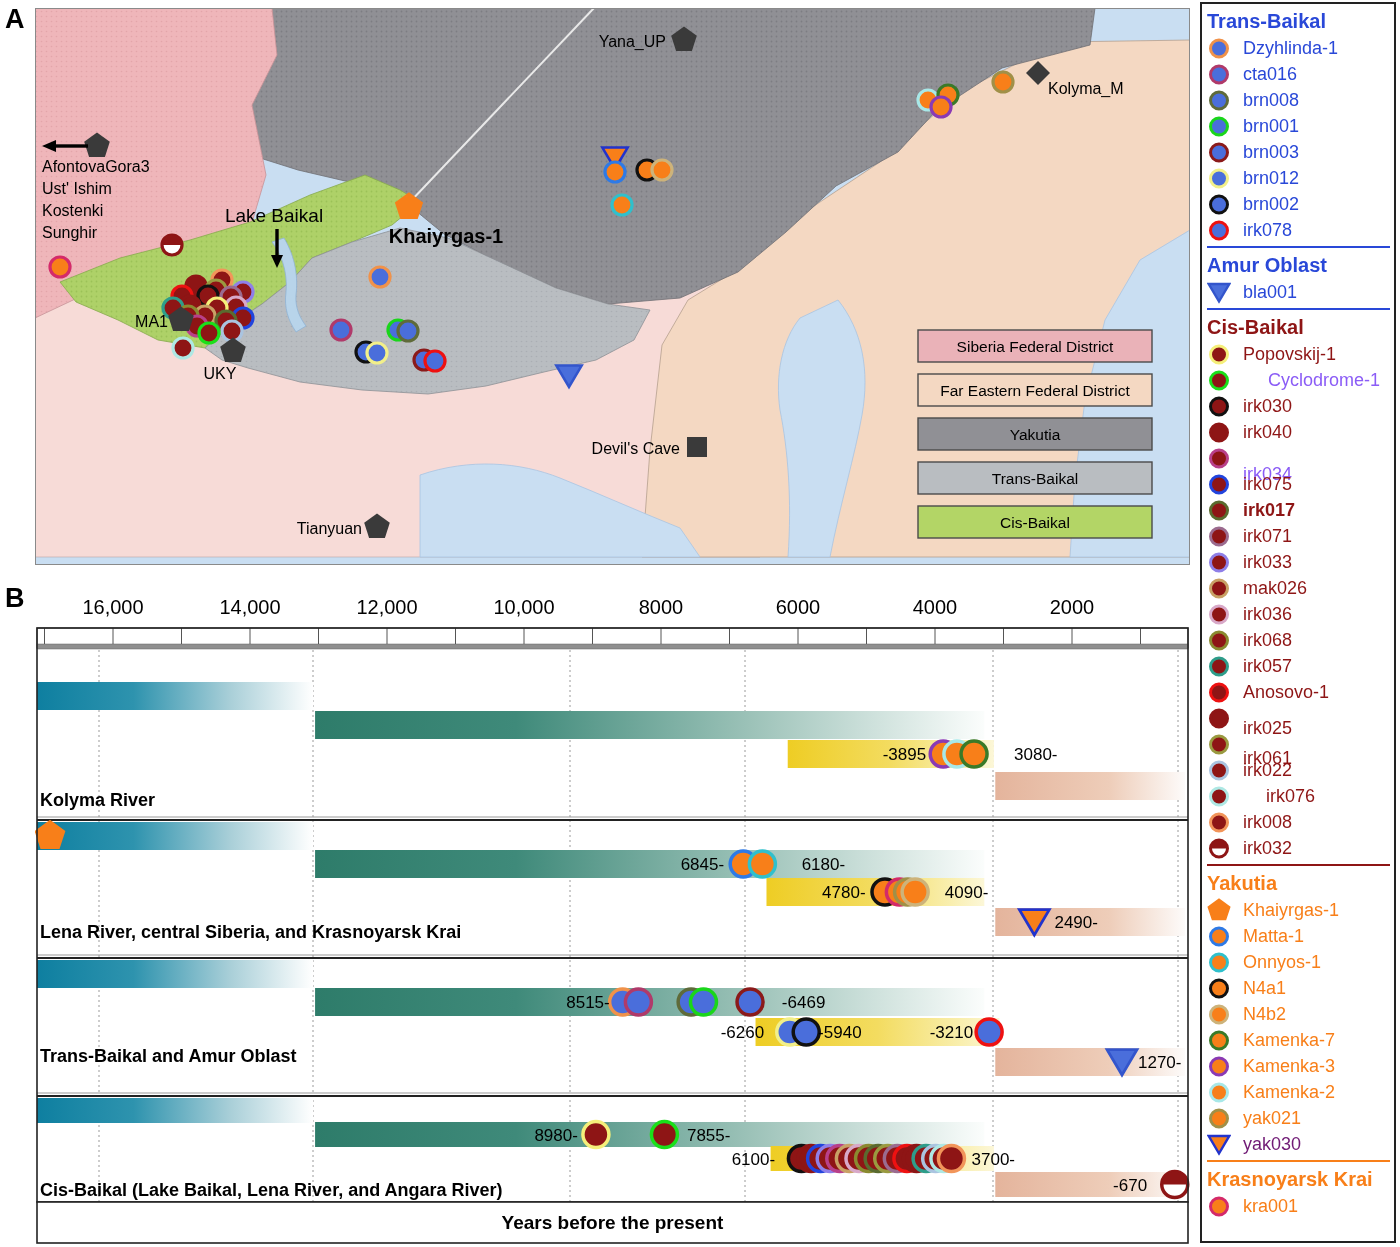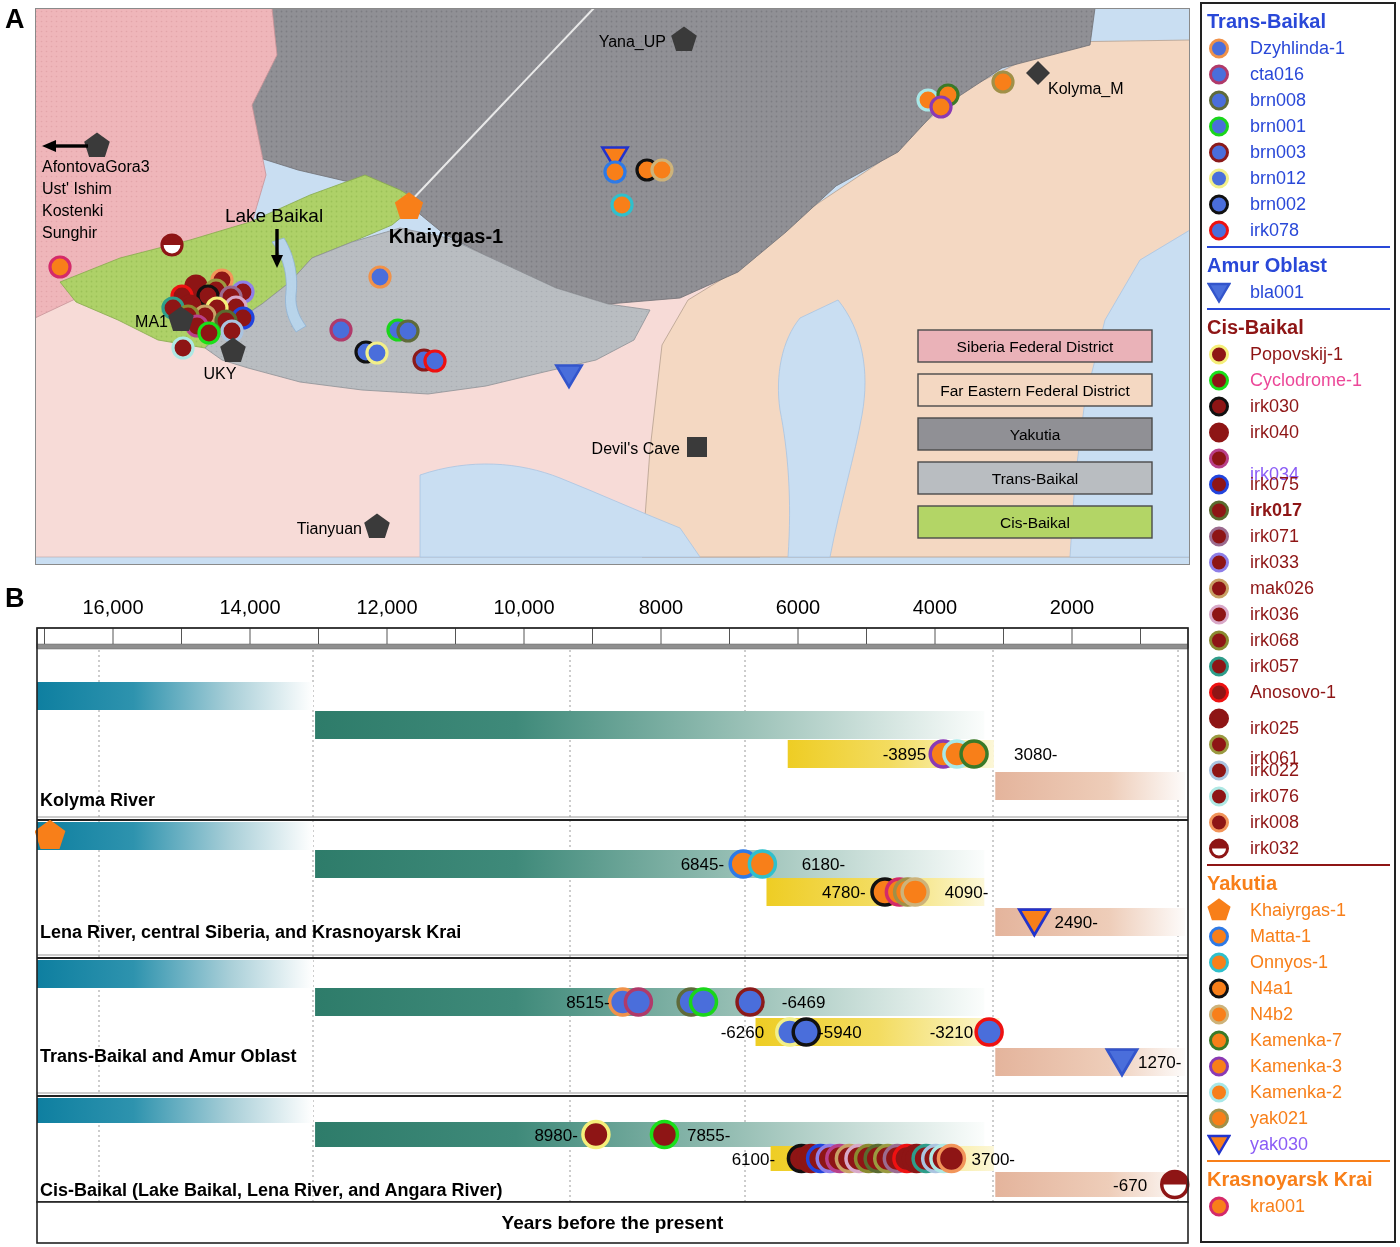--- a/index.html
+++ b/index.html
@@ -7,21 +7,21 @@
        font-family:"Liberation Sans",sans-serif;overflow:hidden;}
   .panel-letter{position:absolute;font-size:27px;font-weight:bold;color:#000;}
   #panelA-letter{left:5px;top:4px;}
   #panelB-letter{left:5px;top:583px;}
   #map-svg{position:absolute;left:35px;top:8px;}
   #tl-svg{position:absolute;left:35px;top:578px;}
   .sidebar{position:absolute;left:1200px;top:2px;width:196px;height:1241px;
            background:#fff;border:2px solid #222;box-sizing:border-box;
            padding:3px 0 0 5px;}
   .sb-header{display:flex;align-items:center;height:28px;font-size:20px;font-weight:bold;}
-  .sb-item{display:flex;align-items:center;height:26px;gap:19px;}
+  .sb-item{display:flex;align-items:center;height:26px;gap:12px;}
   .sb-item .lbl{font-size:18px;}
   .sb-item svg{flex:0 0 auto;}
   .sb-divider{border:none;margin:3px 4px 3px 0;height:0;border-top:2px solid #000;}
 </style>
 </head>
 <body>
 
 <div class="fig">
 
   <div class="panel-letter" id="panelA-letter">A</div>
@@ -568,21 +568,21 @@
           </g>
         </svg>
         <span class="lbl" style="color: rgb(142, 21, 21);">Popovskij-1</span>
       </div>
       <div class="sb-item">
         <svg width="24" height="24">
           <g>
             <circle cx="12" cy="12.5" r="8.5" fill="#8e1515" stroke="#1ae01a" stroke-width="3"></circle>
           </g>
         </svg>
-        <span class="lbl" style="color: #ec4899;">Cyclodrome-1</span>
+        <span class="lbl" style="color: #8b5cf6; margin-left: 25px;">Cyclodrome-1</span>
       </div>
       <div class="sb-item">
         <svg width="24" height="24">
           <g>
             <circle cx="12" cy="12.5" r="8.5" fill="#8e1515" stroke="#111111" stroke-width="3"></circle>
           </g>
         </svg>
         <span class="lbl" style="color: rgb(142, 21, 21);">irk030</span>
       </div>
       <div class="sb-item">
@@ -696,21 +696,21 @@
           </g>
         </svg>
         <span class="lbl" style="color: rgb(142, 21, 21);">irk022</span>
       </div>
       <div class="sb-item">
         <svg width="24" height="24">
           <g>
             <circle cx="12" cy="12.5" r="8.5" fill="#8e1515" stroke="#aee8e4" stroke-width="3"></circle>
           </g>
         </svg>
-        <span class="lbl" style="color: rgb(142, 21, 21);">irk076</span>
+        <span class="lbl" style="color: rgb(142, 21, 21); margin-left: 23px;">irk076</span>
       </div>
       <div class="sb-item">
         <svg width="24" height="24">
           <g>
             <circle cx="12" cy="12.5" r="8.5" fill="#8e1515" stroke="#f2955a" stroke-width="3"></circle>
           </g>
         </svg>
         <span class="lbl" style="color: rgb(142, 21, 21);">irk008</span>
       </div>
       <div class="sb-item">
@@ -795,21 +795,21 @@
           </g>
         </svg>
         <span class="lbl" style="color: rgb(248, 127, 25);">yak021</span>
       </div>
       <div class="sb-item">
         <svg width="24" height="24">
           <g>
             <polygon points="1.6500000000000004,3.950000000000001 22.35,3.950000000000001 12,21.5" fill="#f87f19" stroke="#2233cc" stroke-width="2.4000000000000004"></polygon>
           </g>
         </svg>
-        <span class="lbl" style="color: #8b5cf6;">yak030</span>
+        <span class="lbl" style="color: #701a75;">yak030</span>
       </div>
       <hr class="sb-divider" style="border-top-color: rgb(248, 127, 25);">
       <div class="sb-header" style="color: rgb(248, 127, 25);">Krasnoyarsk Krai</div>
       <div class="sb-item">
         <svg width="24" height="24">
           <g>
             <circle cx="12" cy="12.5" r="8.5" fill="#f87f19" stroke="#d42a6a" stroke-width="3"></circle>
           </g>
         </svg>
         <span class="lbl" style="color: rgb(248, 127, 25);">kra001</span>

